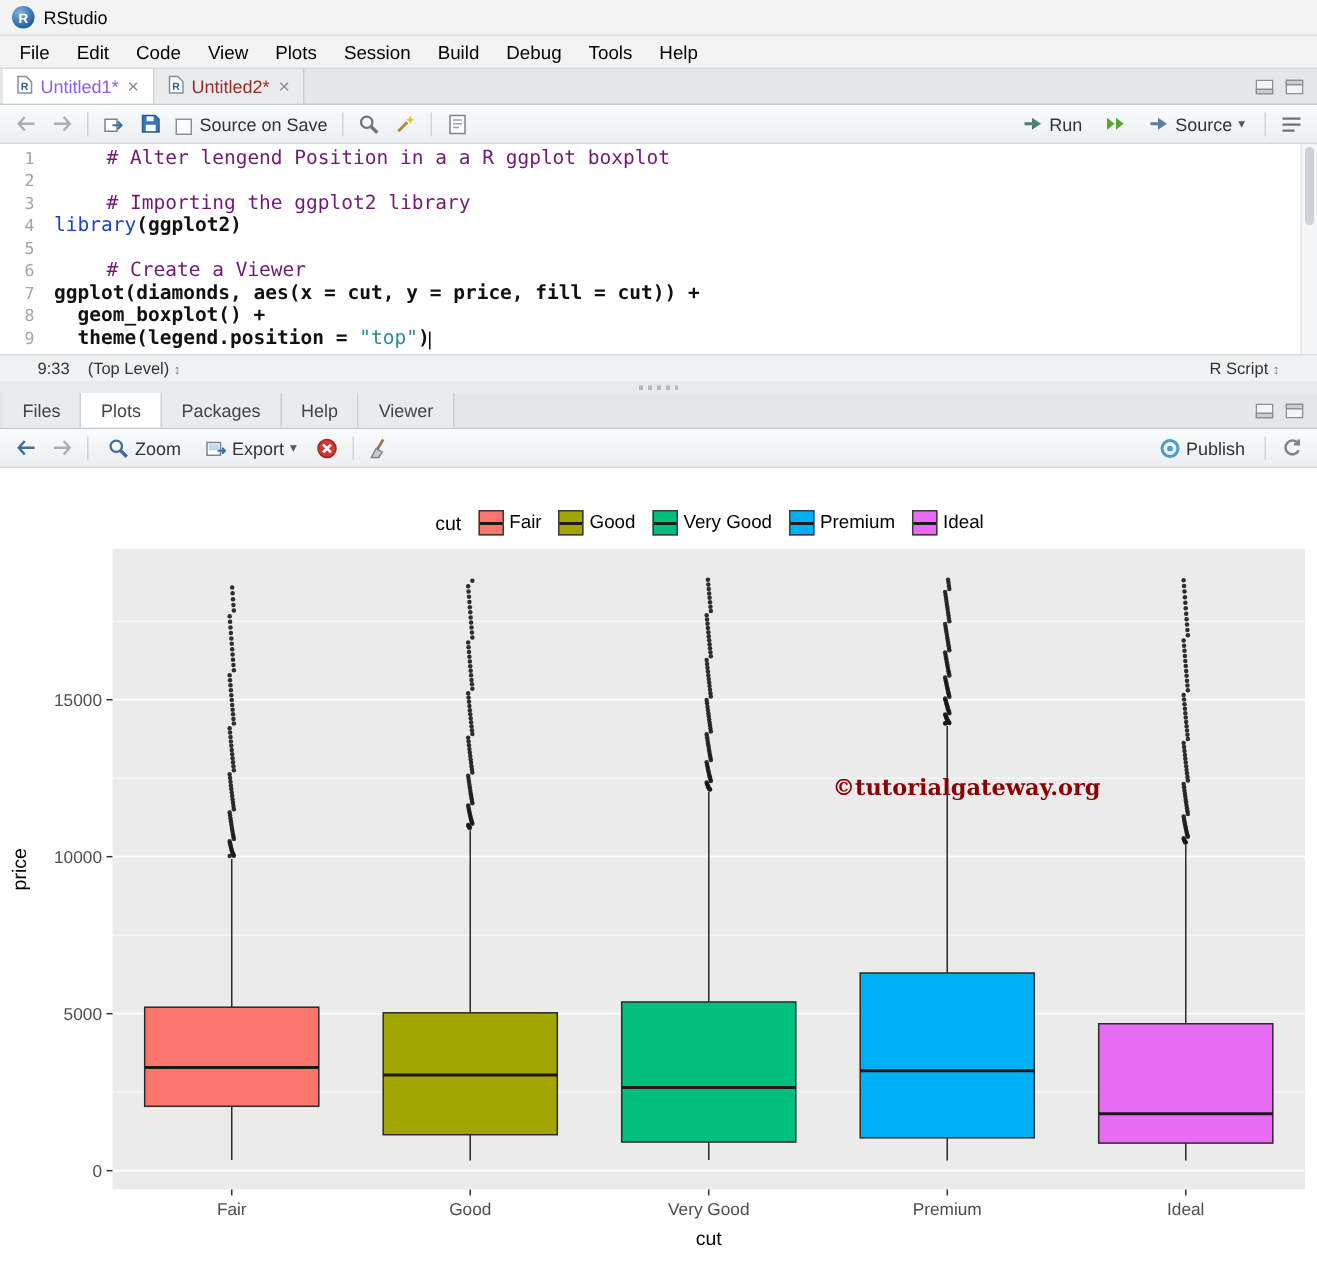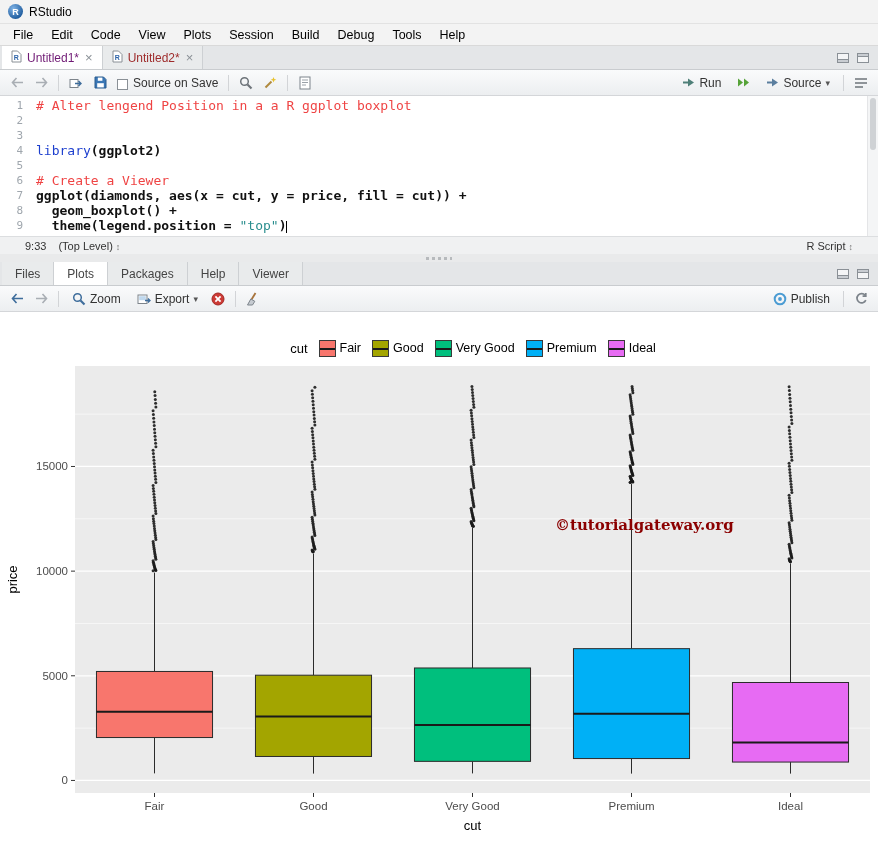--- a/index.html
+++ b/index.html
@@ -37,21 +37,21 @@
   .tb-sep { width: 1px; height: 16px; background: #D2D4D7; margin: 0 4px; flex: none; }
   .tb-right { margin-left: auto; display: flex; align-items: center; gap: 2px; }
   .tb-check { display: inline-flex; align-items: flex-end; gap: 5px; font-size: 12px; color: #333; padding: 0 4px; }
   .checkbox { width: 11px; height: 11px; border: 1px solid #8A9096; background: #fff; display: inline-block; }
   .caret-down { font-size: 9px; color: #555; }
 
   .editor { height: 140px; background: #fff; position: relative; overflow: hidden;
     font-family: "DejaVu Sans Mono", "Liberation Mono", monospace; font-size: 13px; padding-top: 2px; }
   .code-line { display: flex; height: 15px; line-height: 15px; white-space: pre; }
   .gutter-num { width: 36px; text-align: right; padding-right: 13px; color: #9FA6AD; font-size: 11px; flex: none; }
-  .tok-comment { color: #ef4444; }
+  .tok-comment { color: #701a75; margin-left: 35px; }
   .tok-keyword { color: #1D3FCE; }
   .tok-string  { color: #2A8E8E; }
   .tok-plain   { color: #111; font-weight: bold; }
   .caret { display: inline-block; width: 1px; height: 12px; background: #000; vertical-align: text-bottom; }
   .vscrollbar { position: absolute; right: 0; top: 0; bottom: 0; width: 11px; background: #F4F5F6;
     border-left: 1px solid #E4E5E7; }
   .vthumb { position: absolute; top: 2px; left: 2px; right: 2px; height: 52px; background: #CFD2D5; border-radius: 3px; }
 
   .statusbar { height: 18px; background: #F0F1F2; border-top: 1px solid #DCDEE0; display: flex;
     align-items: center; font-size: 11px; color: #333; padding: 0 25px; gap: 12px; }
@@ -92,21 +92,21 @@
       <div class="menu-item">Help</div>
     </div>
 
   <div class="tabbar">
     <div class="tabs" id="source-tabs">
         <div class="tab active">
           <span><svg width="11" height="13" viewBox="0 0 11 13">
               <path d="M1 1 h5.5 L10 4.5 V12 H1 Z" fill="#fff" stroke="#8A9096"></path>
               <text x="2.8" y="10.2" font-size="7" font-weight="bold" fill="#2E64A8">R</text>
             </svg></span>
-          <span class="tab-label" style="color: #701a75;">Untitled1*</span>
+          <span class="tab-label" style="color: #8b5cf6;">Untitled1*</span>
           <span class="close">×</span>
         </div>
         <div class="tab">
           <span><svg width="11" height="13" viewBox="0 0 11 13">
               <path d="M1 1 h5.5 L10 4.5 V12 H1 Z" fill="#fff" stroke="#8A9096"></path>
               <text x="2.8" y="10.2" font-size="7" font-weight="bold" fill="#2E64A8">R</text>
             </svg></span>
           <span class="tab-label" style="color: rgb(158, 43, 43);">Untitled2*</span>
           <span class="close">×</span>
         </div>
@@ -208,21 +208,21 @@
             <line x1="1" y1="10" x2="9" y2="10" stroke="#6E747A" stroke-width="1.5"></line>
           </svg>
         </span>
     </div>
   </div>
 
   <div class="editor">
     <div id="editor-lines">
         <div class="code-line"><span class="gutter-num">1</span><span><span class="tok-comment"># Alter lengend Position in a a R ggplot boxplot</span></span></div>
         <div class="code-line"><span class="gutter-num">2</span><span></span></div>
-        <div class="code-line"><span class="gutter-num">3</span></div>
+        <div class="code-line"><span class="gutter-num">3</span><span><span class="tok-comment"># Importing the ggplot2 library</span></span></div>
         <div class="code-line"><span class="gutter-num">4</span><span><span class="tok-keyword">library</span><span class="tok-plain">(ggplot2)</span></span></div>
         <div class="code-line"><span class="gutter-num">5</span><span></span></div>
         <div class="code-line"><span class="gutter-num">6</span><span><span class="tok-comment"># Create a Viewer</span></span></div>
         <div class="code-line"><span class="gutter-num">7</span><span><span class="tok-plain">ggplot(diamonds, aes(x = cut, y = price, fill = cut)) +</span></span></div>
         <div class="code-line"><span class="gutter-num">8</span><span><span class="tok-plain">  geom_boxplot() +</span></span></div>
         <div class="code-line"><span class="gutter-num">9</span><span><span class="tok-plain">  theme(legend.position = </span><span class="tok-string">"top"</span><span class="tok-plain">)</span><span class="caret"></span></span></div>
       </div>
     <div class="vscrollbar">
         <div class="vthumb"></div>
       </div>

